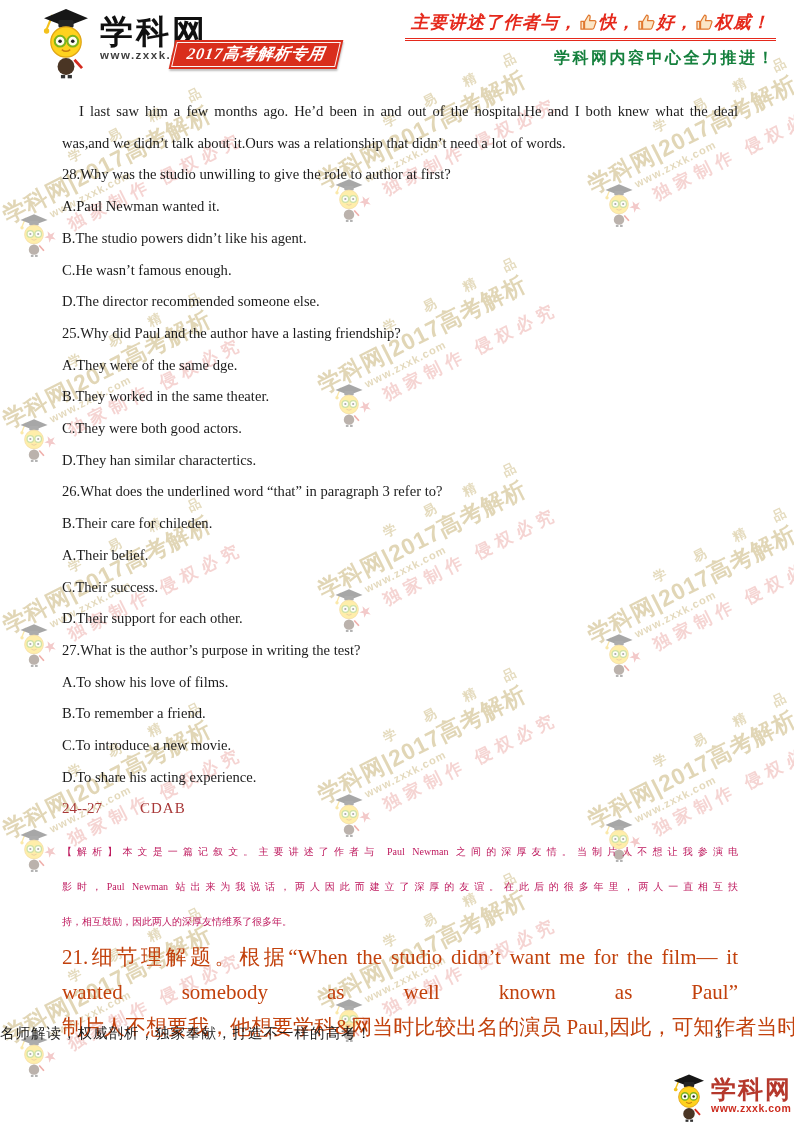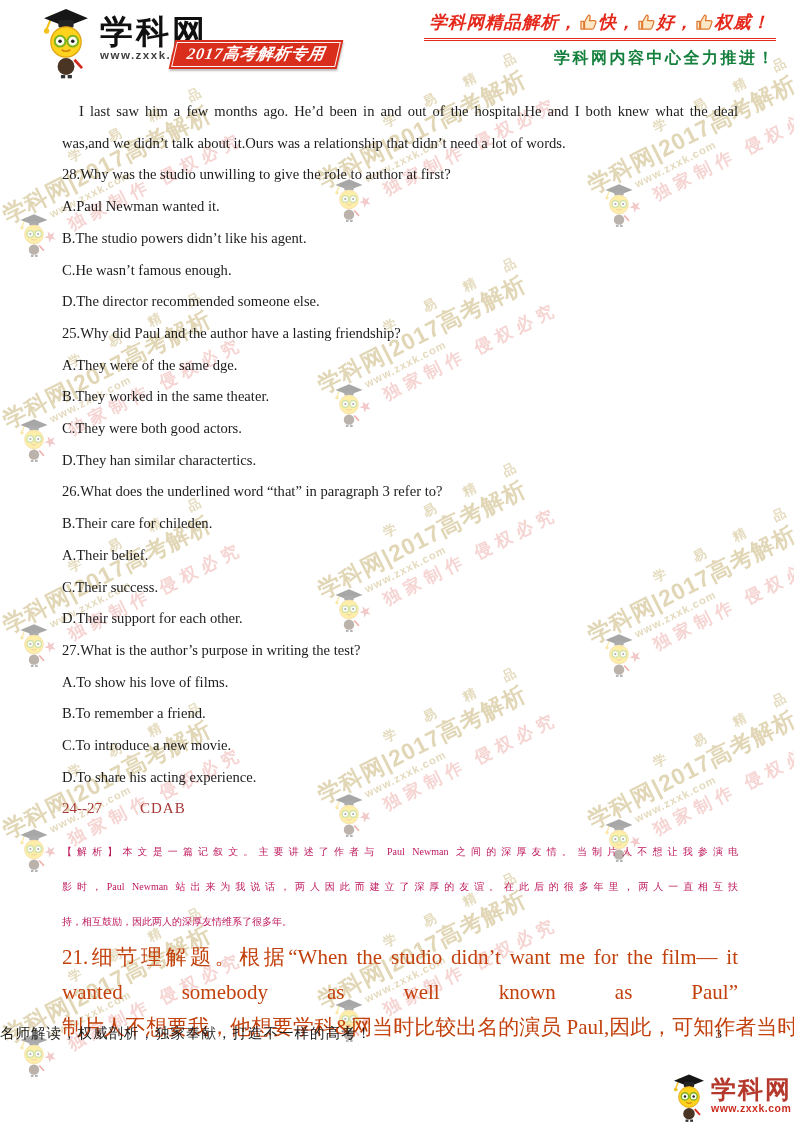--- a/index.html
+++ b/index.html
@@ -251,21 +251,21 @@
         <div class="logo-url">www.zxxk.com</div>
       </div>
     </div>
     <div class="banner">
       <div class="banner-inner">
         <span class="banner-text">2017高考解析专用</span>
       </div>
     </div>
     <div class="header-right">
       <div class="slogan1">
-        <span>学科网精品解析，</span><svg class="thumb" viewBox="0 0 24 24">
+        <span>主要讲述了作者与，</span><svg class="thumb" viewBox="0 0 24 24">
             <use href="#thumb-sym"></use>
           </svg><span>快，</span><svg class="thumb" viewBox="0 0 24 24">
             <use href="#thumb-sym"></use>
           </svg><span>好，</span><svg class="thumb" viewBox="0 0 24 24">
             <use href="#thumb-sym"></use>
           </svg><span>权威！</span>
       </div>
       <div class="slogan2">学科网内容中心全力推进！</div>
     </div>
   </div>

